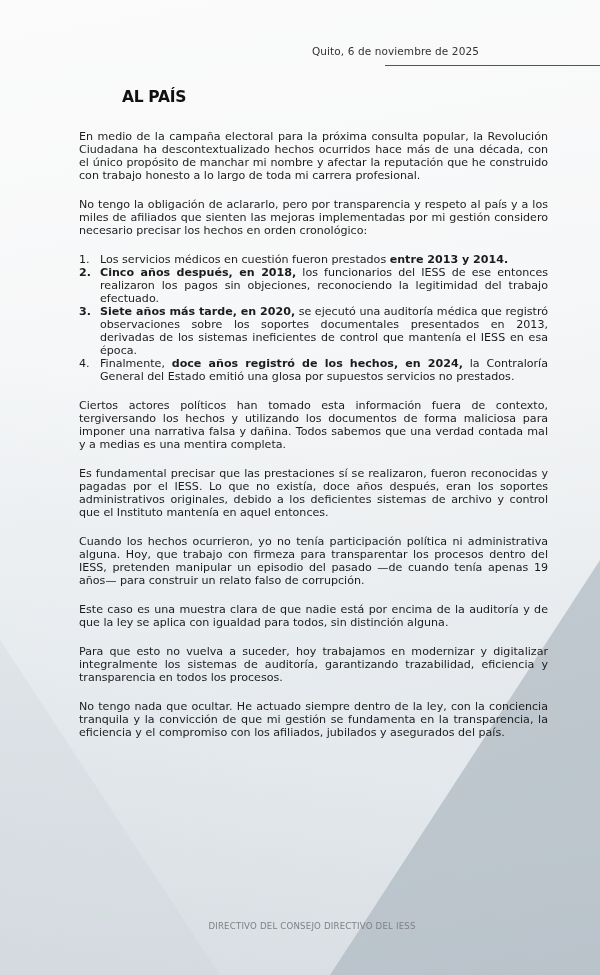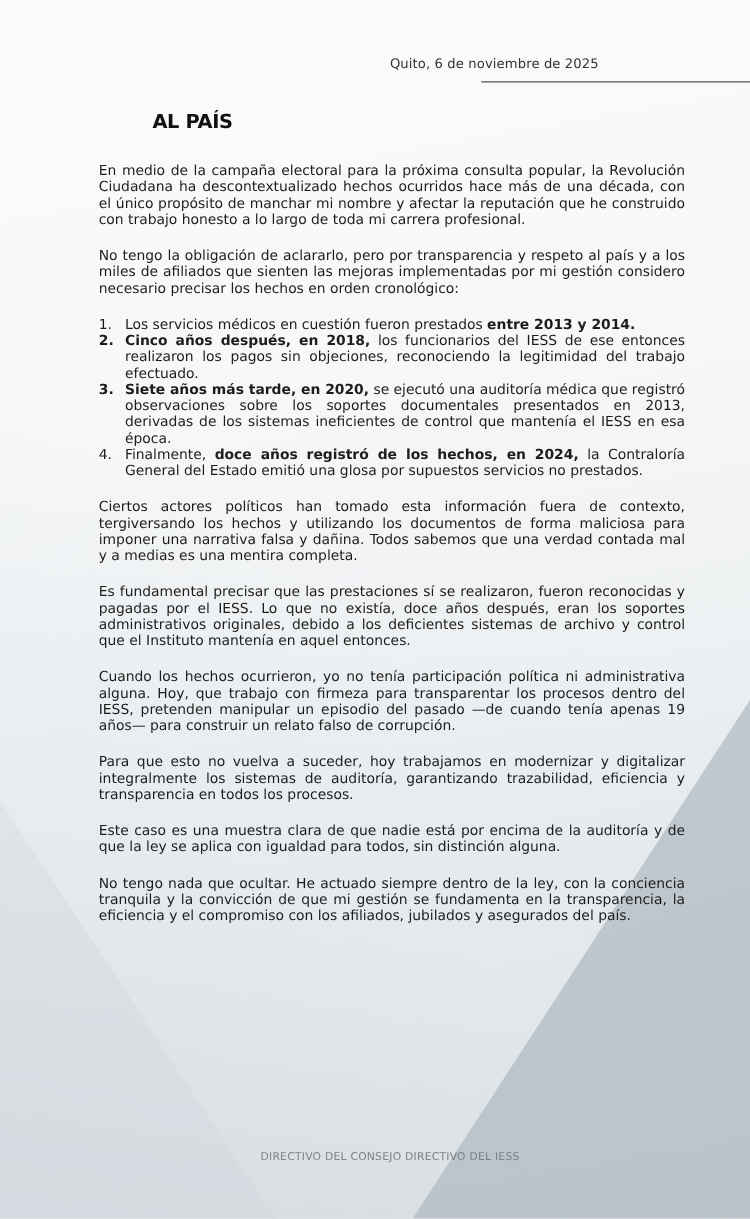--- a/index.html
+++ b/index.html
@@ -155,19 +155,19 @@
       </li>
       <li>
         <span class="num">4.</span>
         <span>Finalmente, </span><b>doce años registró de los hechos, en 2024,</b><span> la Contraloría General del Estado emitió una glosa por supuestos servicios no prestados.</span>
       </li>
     </ol>
 
     <p>Ciertos actores políticos han tomado esta información fuera de contexto, tergiversando los hechos y utilizando los documentos de forma maliciosa para imponer una narrativa falsa y dañina. Todos sabemos que una verdad contada mal y a medias es una mentira completa.</p>
     <p>Es fundamental precisar que las prestaciones sí se realizaron, fueron reconocidas y pagadas por el IESS. Lo que no existía, doce años después, eran los soportes administrativos originales, debido a los deficientes sistemas de archivo y control que el Instituto mantenía en aquel entonces.</p>
     <p>Cuando los hechos ocurrieron, yo no tenía participación política ni administrativa alguna. Hoy, que trabajo con firmeza para transparentar los procesos dentro del IESS, pretenden manipular un episodio del pasado —de cuando tenía apenas 19 años— para construir un relato falso de corrupción.</p>
+    <p>Este caso es una muestra clara de que nadie está por encima de la auditoría y de que la ley se aplica con igualdad para todos, sin distinción alguna.</p>
     <p>Para que esto no vuelva a suceder, hoy trabajamos en modernizar y digitalizar integralmente los sistemas de auditoría, garantizando trazabilidad, eficiencia y transparencia en todos los procesos.</p>
-    <p>Este caso es una muestra clara de que nadie está por encima de la auditoría y de que la ley se aplica con igualdad para todos, sin distinción alguna.</p>
     <p>No tengo nada que ocultar. He actuado siempre dentro de la ley, con la conciencia tranquila y la convicción de que mi gestión se fundamenta en la transparencia, la eficiencia y el compromiso con los afiliados, jubilados y asegurados del país.</p>
   </div>
 
   <div class="sig-title">DIRECTIVO DEL CONSEJO DIRECTIVO DEL IESS</div>
 </div>
 
 </body></html>

